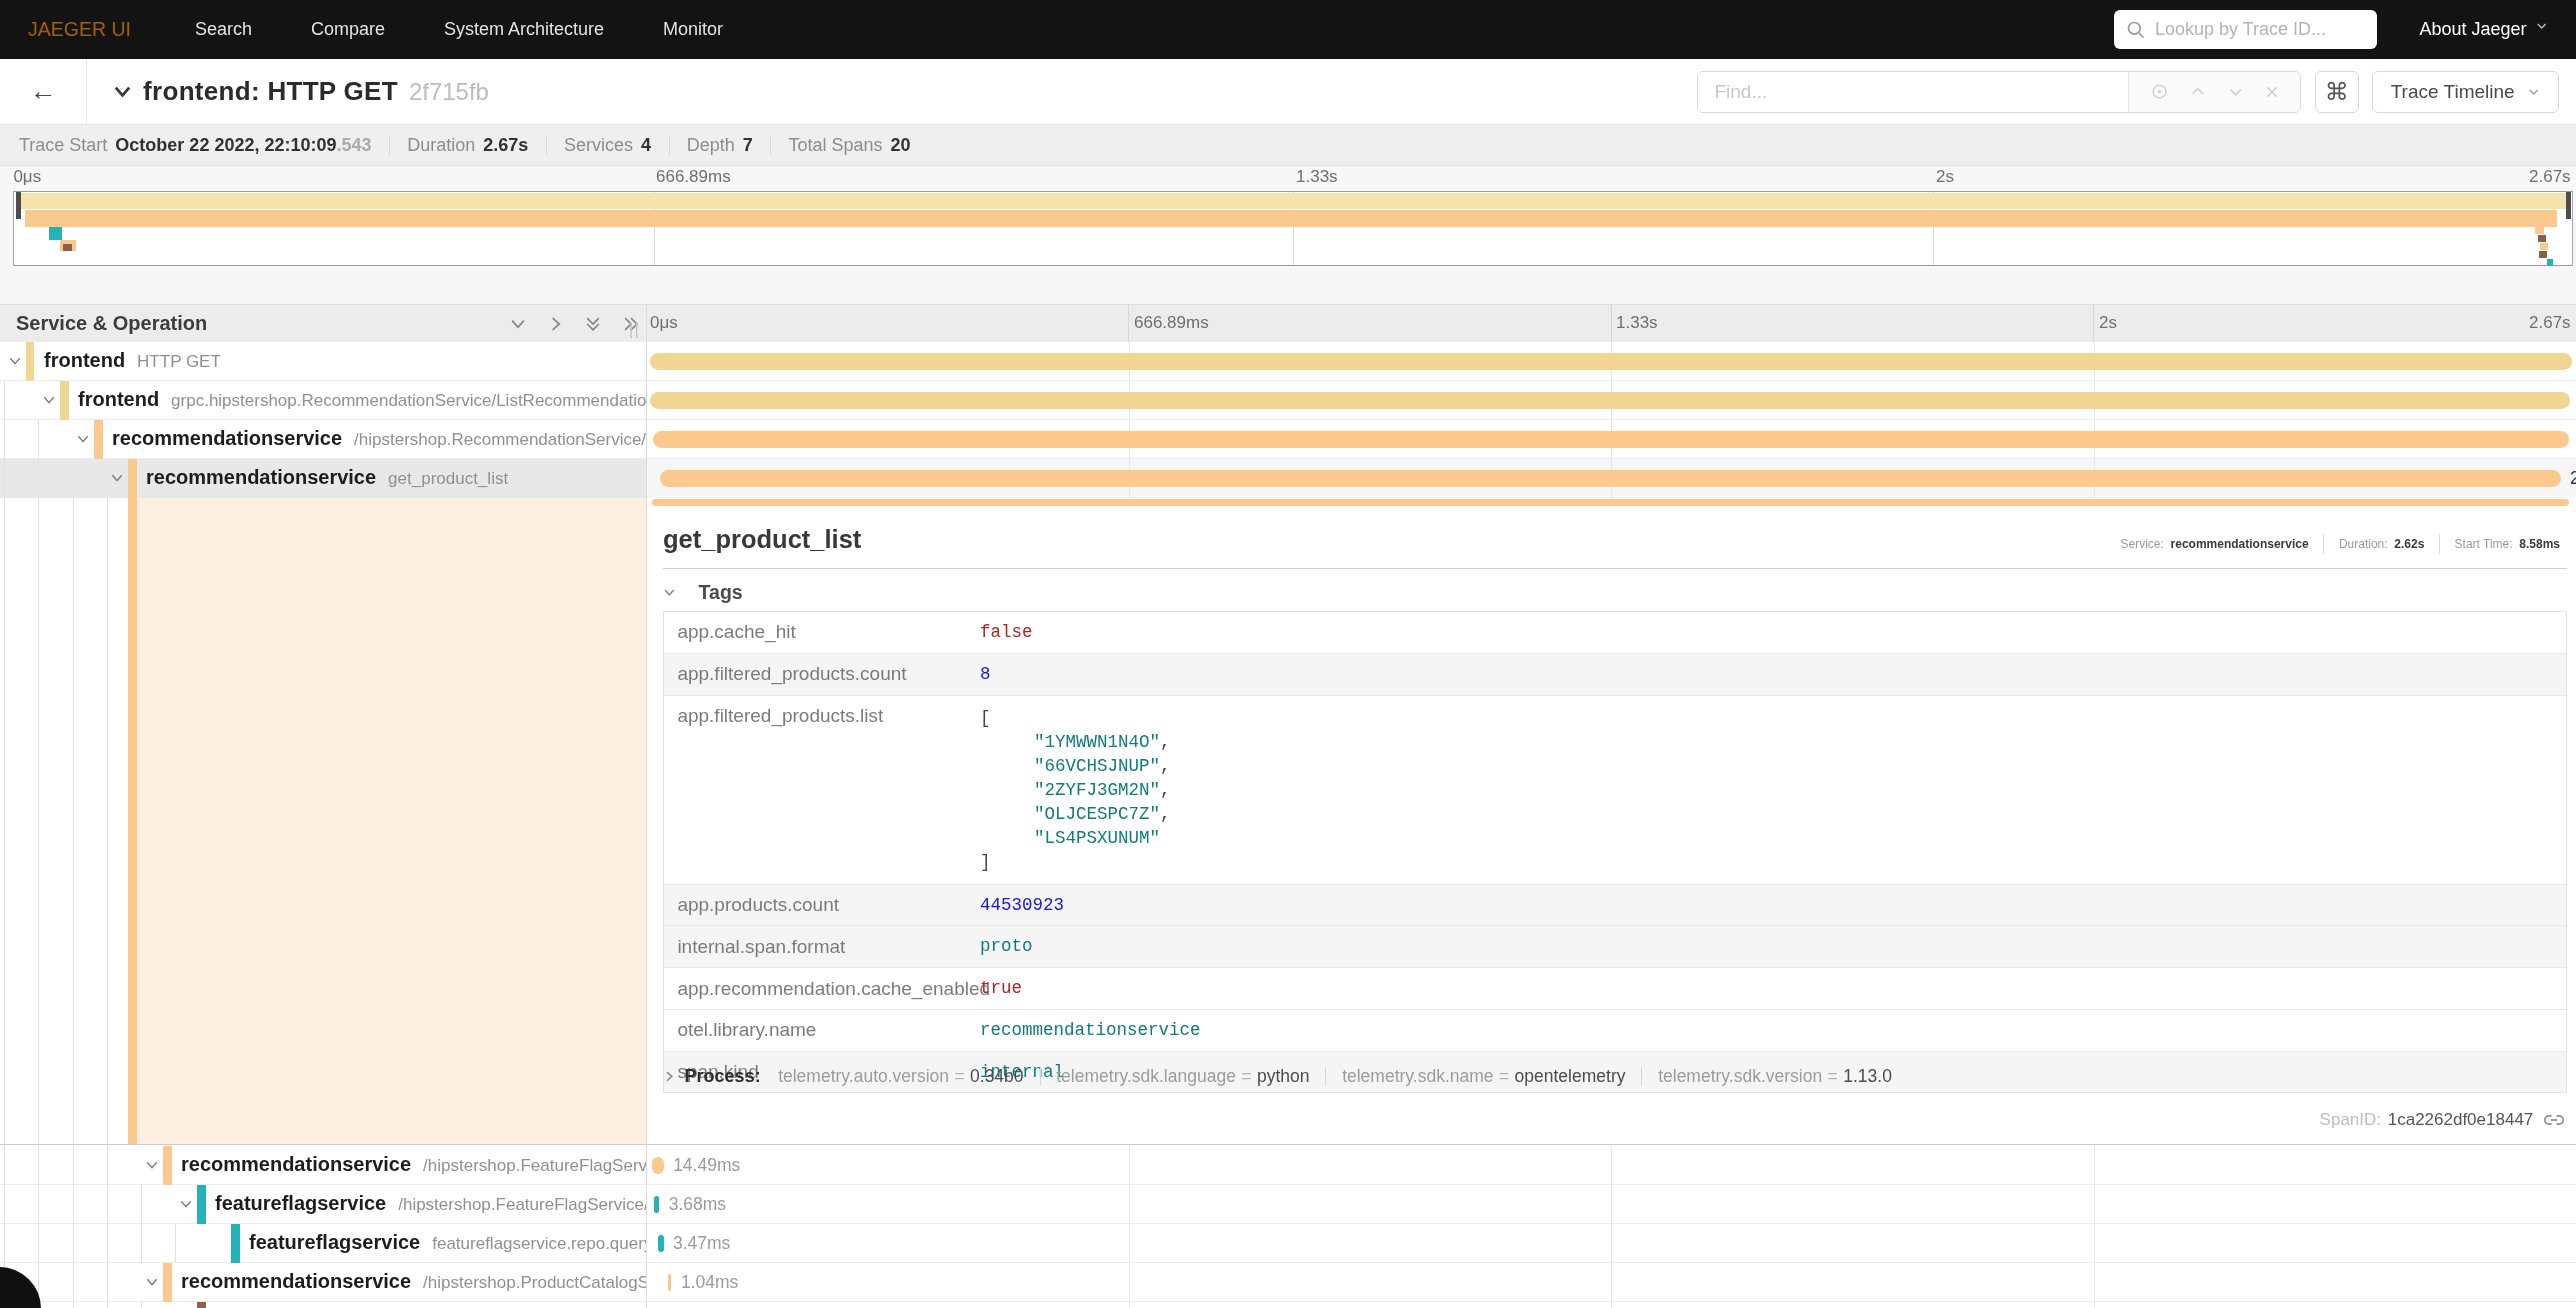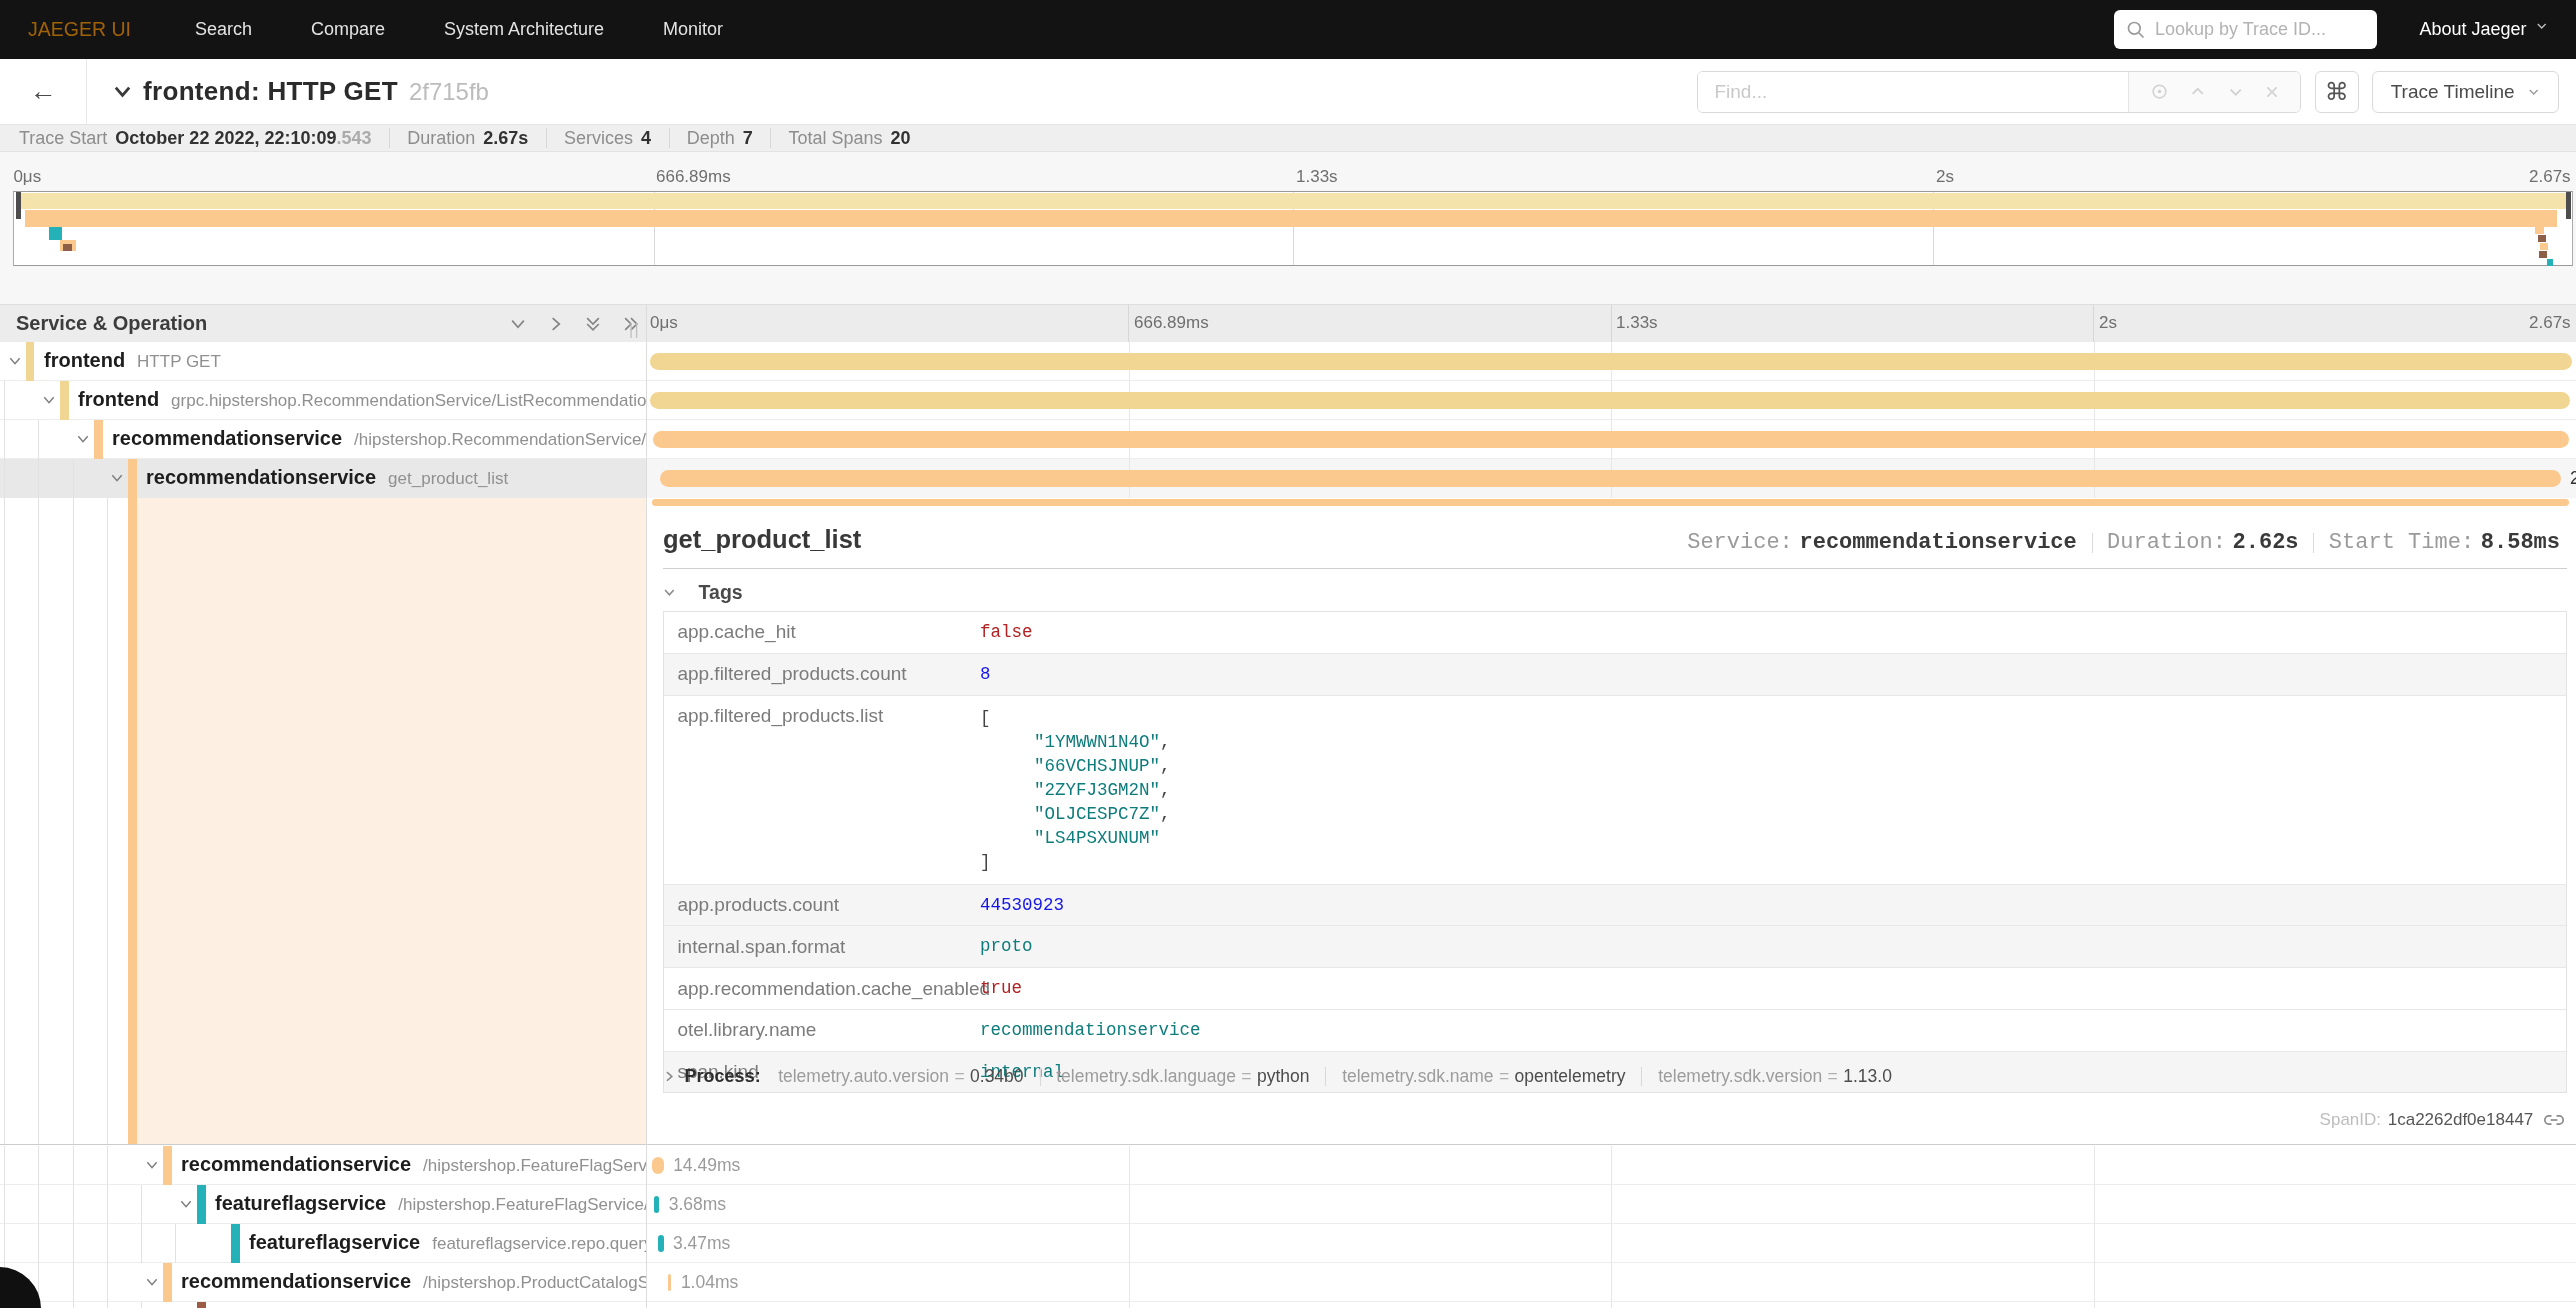--- a/index.html
+++ b/index.html
@@ -35,21 +35,21 @@
   .findbox input::placeholder { color:#c9c9c9; }
   .find-ctrls { width:172px; background:#fafafa; border-left:0.7px solid #e4e4e4; display:flex;
                 align-items:center; justify-content:space-evenly; color:#d4d4d4; font-size:19px; }
   .cmd-btn { width:44px; height:42px; border:0.7px solid #d9d9d9; border-radius:6px; background:#fff;
              margin-left:13.4px; display:flex; align-items:center; justify-content:center;
              font-size:24px; color:#555; cursor:pointer; }
   .view-btn { height:42px; border:0.7px solid #d9d9d9; border-radius:6px; background:#fff; margin-left:13.4px;
               display:flex; align-items:center; padding:0 17.5px; font-size:19px; color:#4a4a4a; gap:12px; cursor:pointer; }
 
   
-  .infobar { position:absolute; top:125px; left:0; width:2576px; height:27px; background:#efefef;
+  .infobar { position:absolute; top:125px; left:0; width:2576px; height:41px; background:#efefef;
              border-bottom:0.7px solid #e3e3e3; display:flex; align-items:center; padding-left:19px;
              font-size:18px; }
   .ib-lab { color:#8d8d8d; margin-right:8px; }
   .ib-val { color:#323232; font-weight:bold; }
   .ib-dim { color:#ababab; font-weight:bold; }
   .ib-sep { width:0.7px; height:20px; background:#d8d8d8; margin:0 17.5px; }
 
   
   .mmticks { position:absolute; top:163px; left:0; width:2576px; height:28px; }
   .mmticks span { position:absolute; top:4px; font-size:17px; color:#6f6f6f; }
@@ -91,21 +91,21 @@
   
   .detail { position:absolute; top:498px; left:0; width:2576px; height:647px; background:#fff;
             border-bottom:0.7px solid #cccccc; z-index:4; }
   .d-left { position:absolute; left:0; top:0; width:646px; height:100%; background:#fff; }
   .d-fill { position:absolute; left:137px; top:0; right:0; height:100%; background:#fdf0e2; }
   .d-stripe { position:absolute; left:128px; top:0; width:8.7px; height:100%; }
   .d-right { position:absolute; left:647px; top:0; width:1929px; height:100%; }
   .d-contbar { position:absolute; left:5.4px; right:6.7px; top:1.3px; height:6.7px; border-radius:3.4px; }
   .d-titlerow { position:absolute; left:16px; right:16px; top:27px; display:flex; align-items:baseline; }
   .d-title { font-size:25.5px; font-weight:bold; color:#383838; }
-  .d-stats { margin-left:auto; display:flex; align-items:center; font-size:22px;font-family:Liberation Mono, monospace; }
+  .d-stats { margin-left:auto; display:flex; align-items:center; font-size:12px; }
   .d-stat-lab { color:#9a9a9a; margin-right:6.7px; }
   .d-stat-val { color:#3a3a3a; font-weight:bold; }
   .d-stat-sep { width:0.7px; height:20px; background:#dadada; margin:0 14.8px; }
   .d-divider { position:absolute; left:16px; right:9.4px; top:70px; height:1.3px; background:#cfcfcf; }
   .tags-hdr { position:absolute; left:14.8px; top:83px; display:flex; align-items:center; gap:22px; cursor:pointer; }
   .tags-hdr-label { font-size:19.5px; font-weight:bold; color:#4a4a4a; }
   .tagtable { position:absolute; left:16px; right:9.4px; top:113px; border:0.7px solid #e2e2e2; }
   .tagrow { display:flex; border-bottom:0.7px solid #e8e8e8; cursor:pointer; }
   .tagrow:last-child { border-bottom:none; }
   .tagkey { width:316px; flex:0 0 316px; padding:9.4px 0 9.4px 13.4px; font-size:19px; color:#7b7b7b; }

